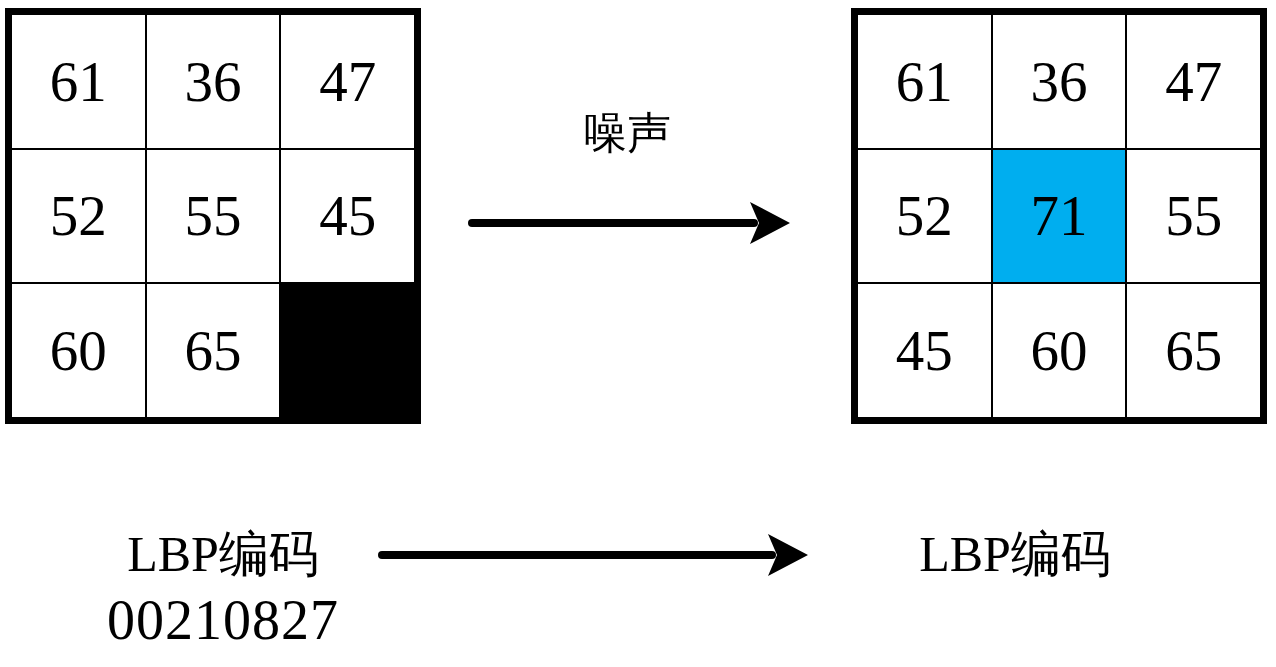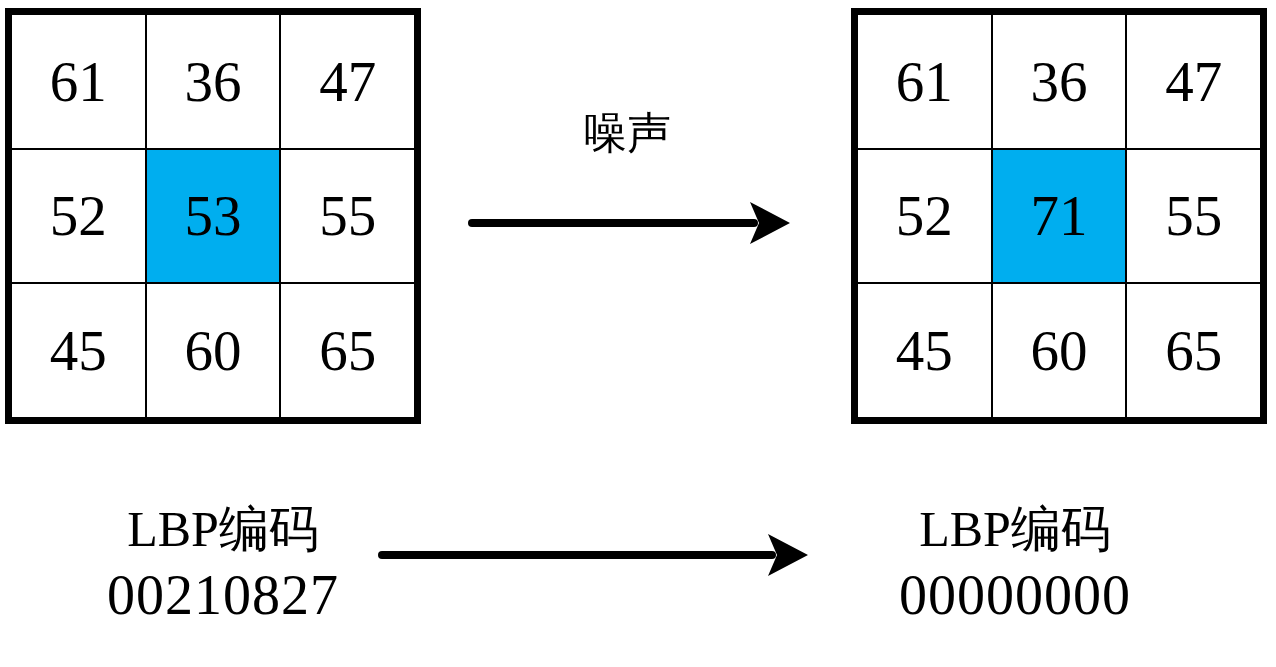--- a/index.html
+++ b/index.html
@@ -43,21 +43,21 @@
     text-align: center;
     font-size: 44px;
     line-height: 64px;
     white-space: nowrap;
   }
   .arrow-svg { position: absolute; display: block; }
   .arrow-noise { left: 464px; top: 198px; }
   .arrow-code  { left: 374px; top: 530px; }
   .code-block {
     position: absolute;
-    top: 494px;
+    top: 519px;
     width: 320px;
     text-align: center;
   }
   .code-block.left  { left: 63px; }
   .code-block.right { left: 855px; }
   .code-label {
     font-size: 50px;
     line-height: 70px;
     white-space: nowrap;
   }
@@ -73,21 +73,20 @@
 </head>
 <body>
 
 <div class="canvas">
 
   <div class="pixel-grid left">
     <div class="cell">61</div>
     <div class="cell">36</div>
     <div class="cell">47</div>
     <div class="cell">52</div>
-    <div class="cell highlight">53</div>
     <div class="cell">55</div>
     <div class="cell">45</div>
     <div class="cell">60</div>
     <div class="cell">65</div>
   </div>
 
   <div class="noise-label">噪声</div>
 
   <svg class="arrow-svg arrow-noise" width="330" height="50" viewBox="0 0 330 50" xmlns="http://www.w3.org/2000/svg">
     <line class="arrow-line" x1="8" y1="25" x2="290" y2="25"></line>
@@ -111,16 +110,15 @@
     <div class="code-value">00210827</div>
   </div>
 
   <svg class="arrow-svg arrow-code" width="440" height="50" viewBox="0 0 440 50" xmlns="http://www.w3.org/2000/svg">
     <line class="arrow-line" x1="8" y1="25" x2="398" y2="25"></line>
     <polygon class="arrow-head" points="434,25 394,4 403,25 394,46"></polygon>
   </svg>
 
   <div class="code-block right">
     <div class="code-label">LBP编码</div>
-    <div class="code-value">00000000</div>
   </div>
 
 </div>
 
 </body></html>

